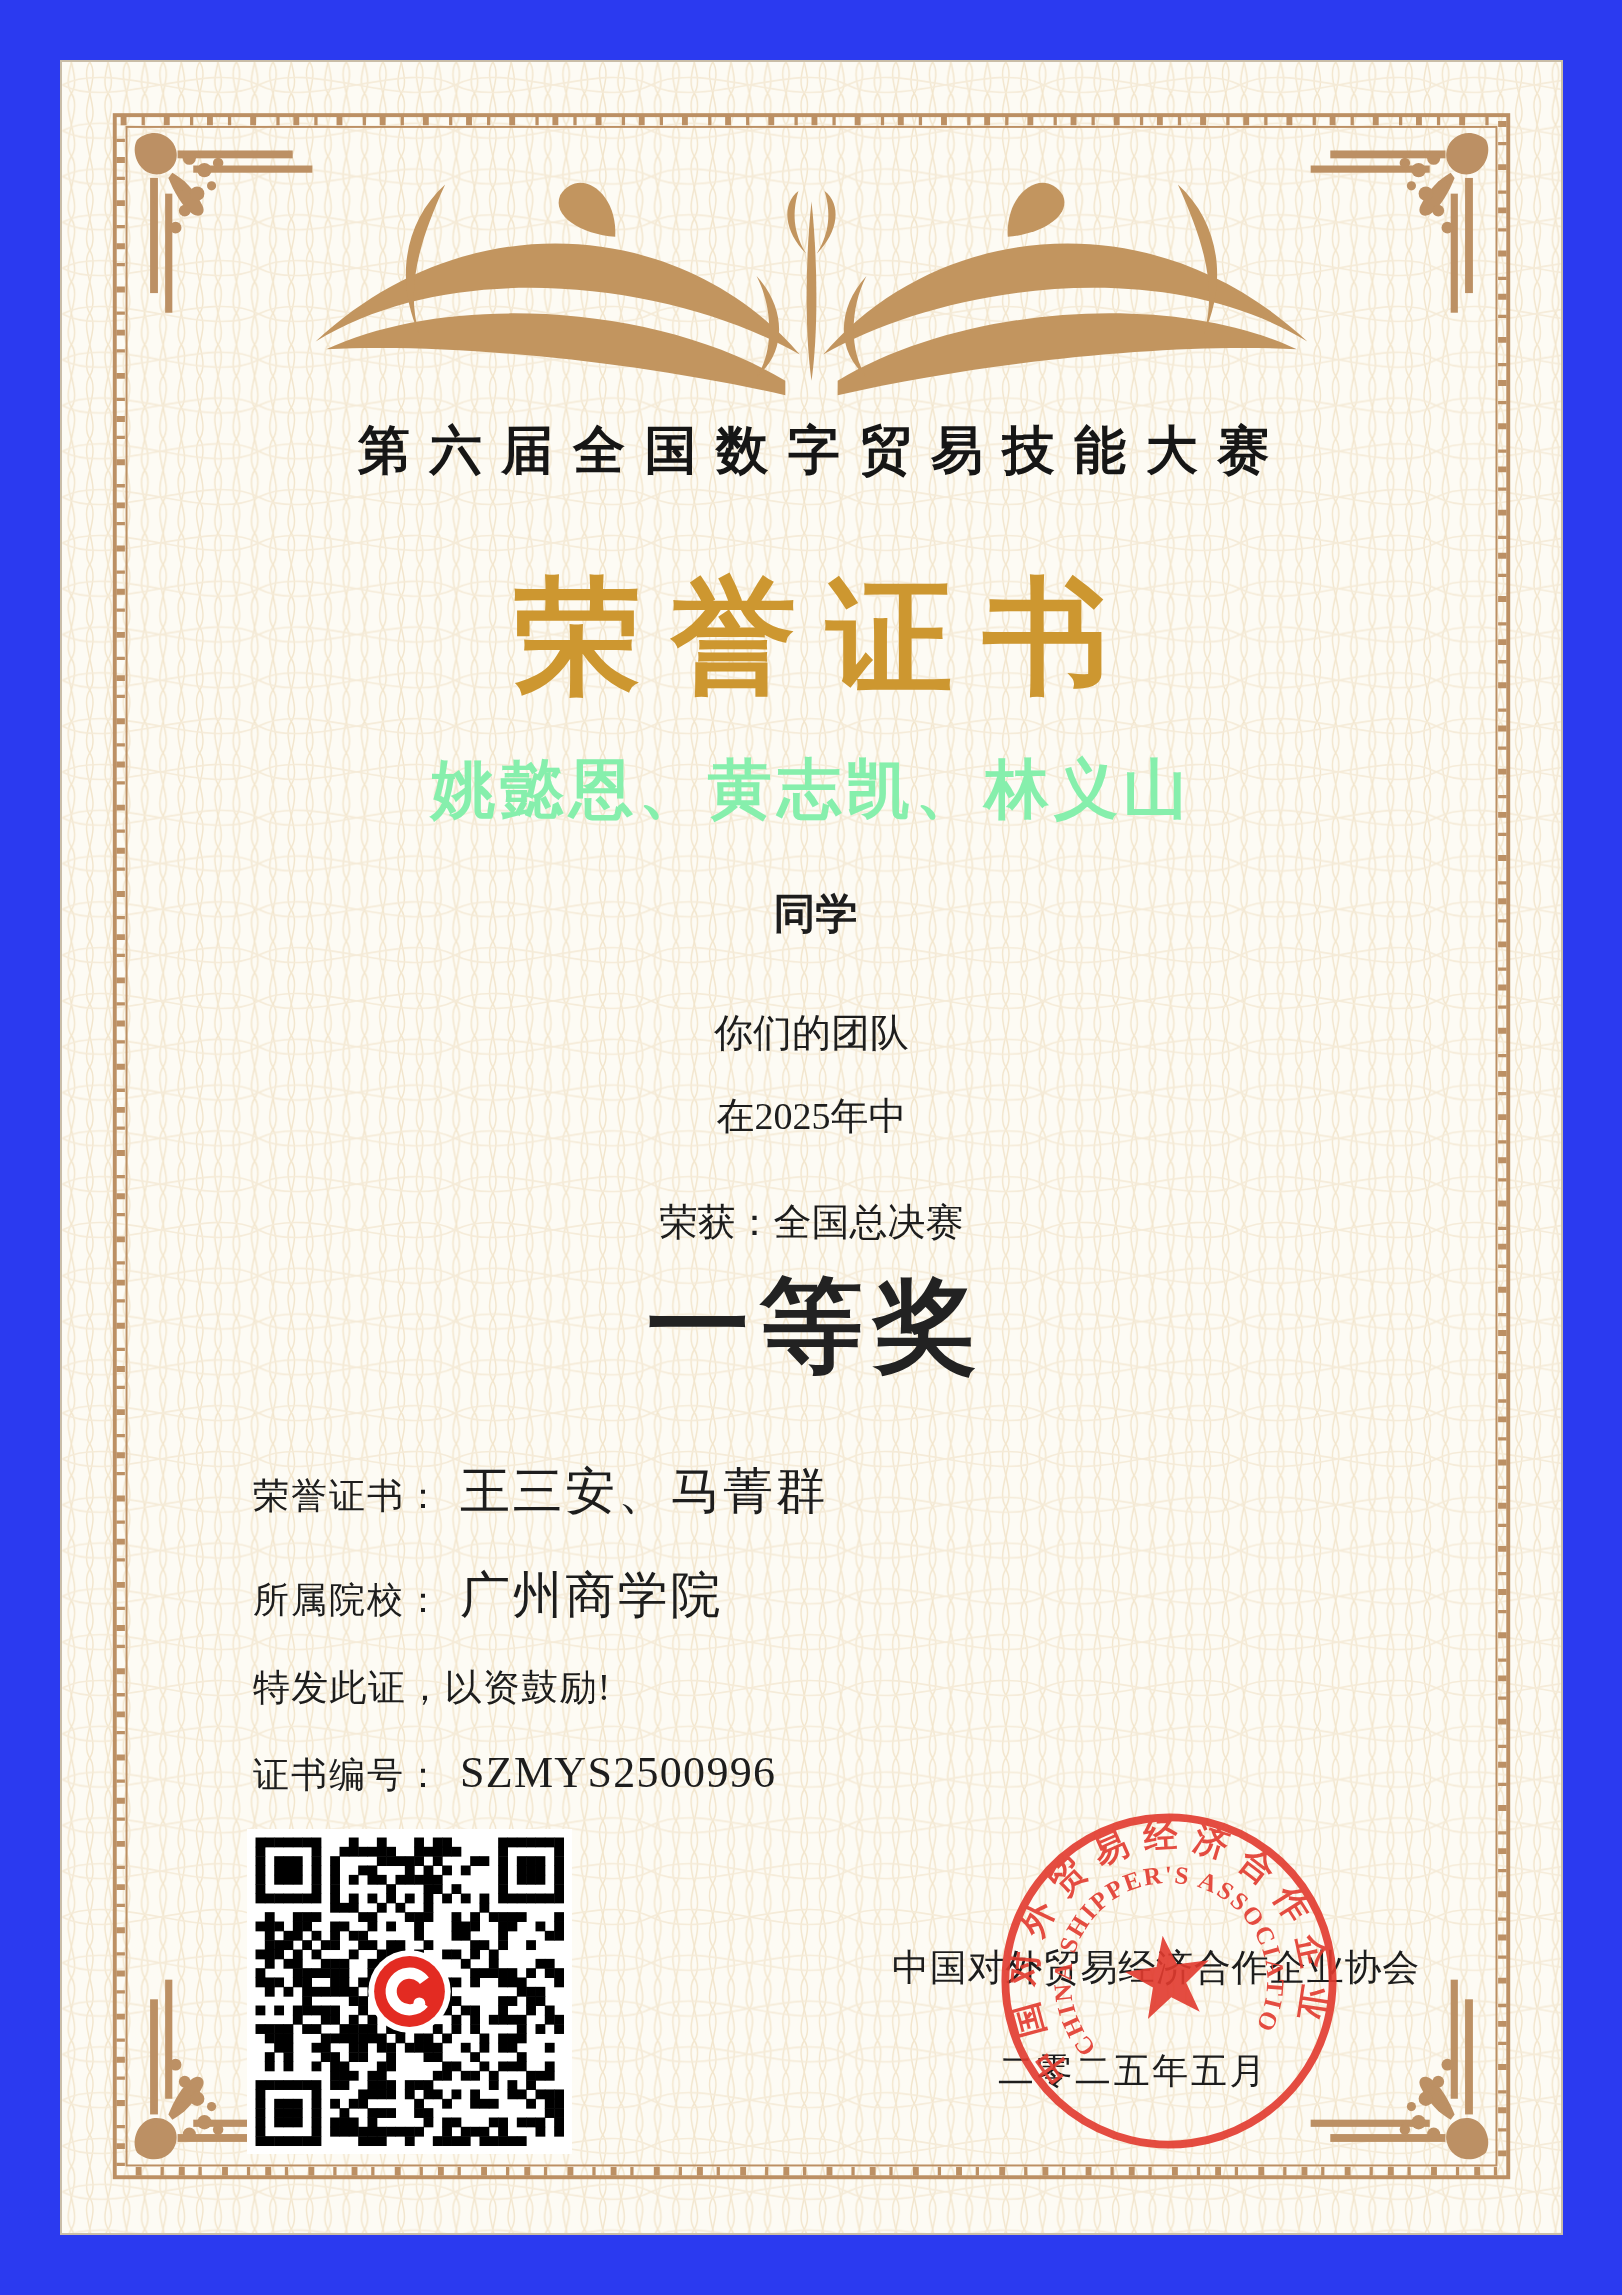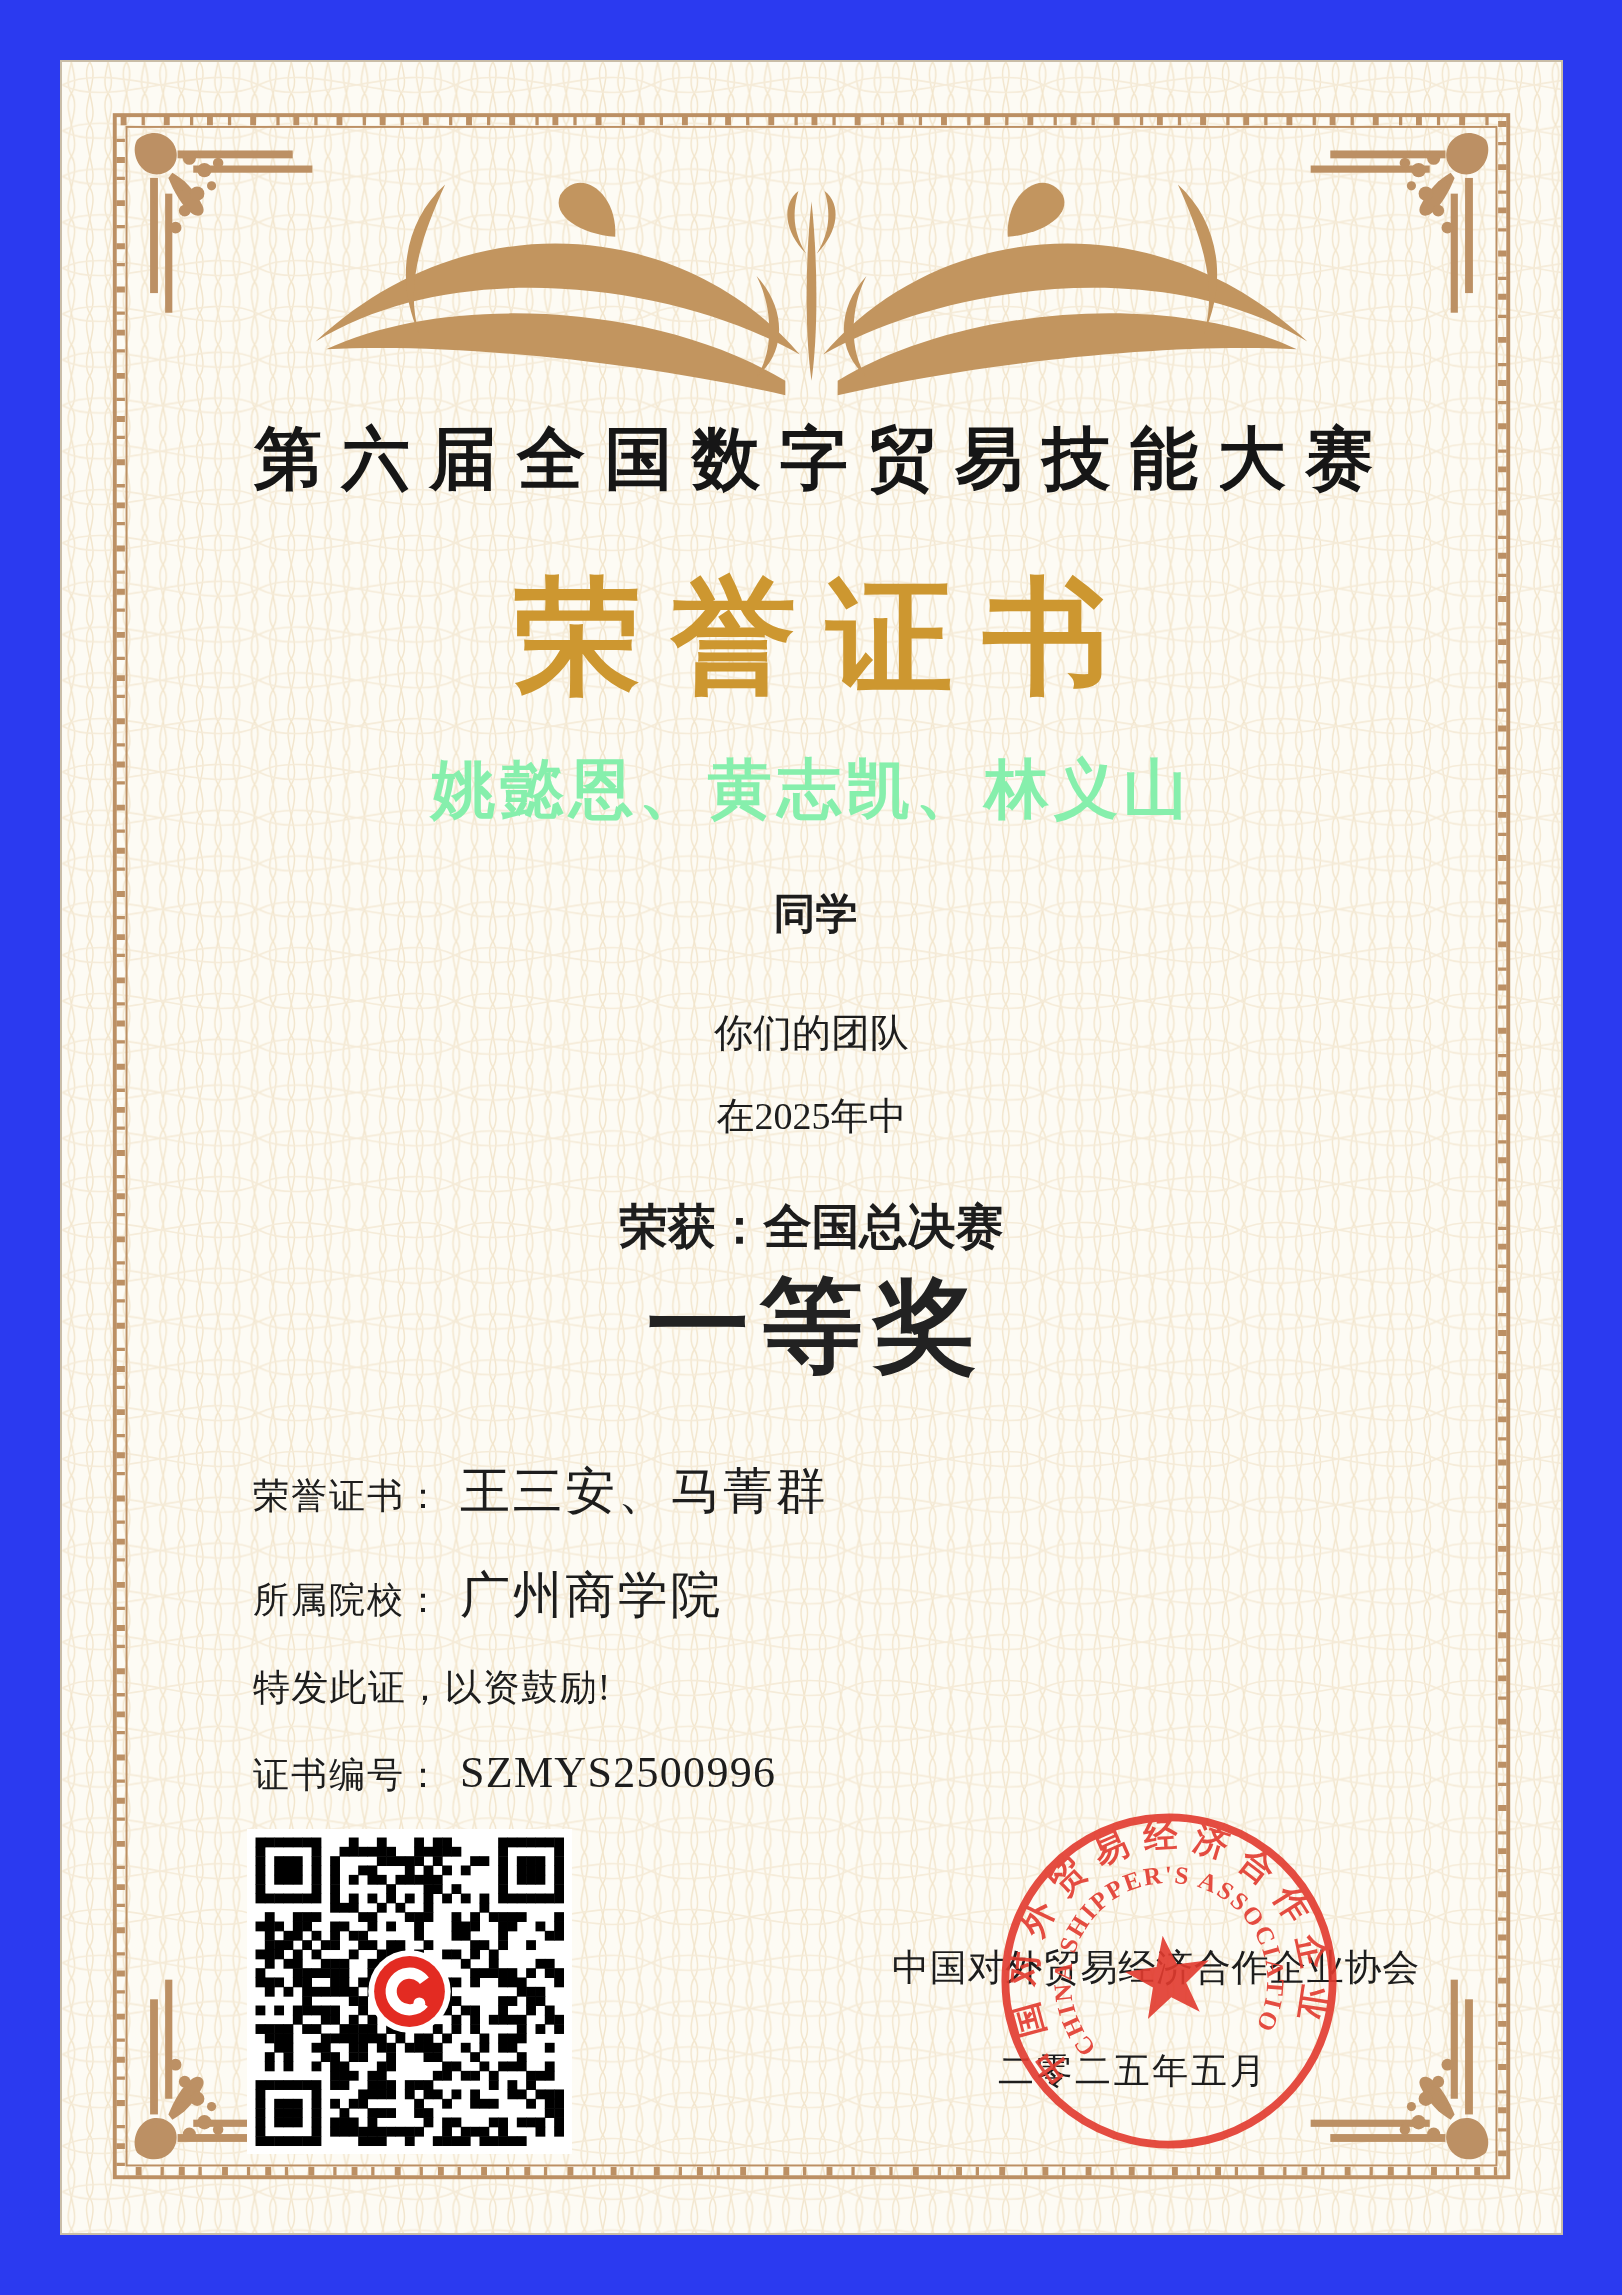--- a/index.html
+++ b/index.html
@@ -11,28 +11,28 @@
   }
   .paper{
     position:absolute;left:60px;top:60px;right:60px;bottom:60px;
     background:#fdfbf4;border:2px solid #c9bda8;
   }
   .pattern-svg{position:absolute;left:0;top:0;width:100%;height:100%;}
   .overlay-svg{position:absolute;left:0;top:0;width:1623px;height:2295px;pointer-events:none;}
   .abs{position:absolute;}
   .ctr{left:0;right:0;text-align:center;}
   .line{white-space:nowrap;line-height:1;}
-  .title{top:425px;font-size:68px;font-weight:700;letter-spacing:19.6px;padding-left:24px;color:#161616;}
+  .title{top:425px;font-size:52px;font-weight:700;letter-spacing:19.6px;padding-left:24px;color:#161616;}
   .cert-type{top:575px;font-size:126px;font-weight:700;letter-spacing:30px;padding-left:30px;color:#cd9730;}
   .names{top:758px;font-size:64px;font-weight:700;letter-spacing:5.2px;color:#86efac;font-family:Liberation Serif, serif;}
   .suffix{top:893px;font-size:42px;font-weight:700;margin-left:8px;}
   .team{top:1013px;font-size:39px;font-weight:500;}
   .event-row{top:1097px;left:0;right:0;display:flex;justify-content:center;align-items:center;font-size:38px;line-height:1;}
   .event-name{font-weight:800;margin:0 84px;font-size:39px;}
-  .award-intro{top:1203px;font-size:48px;font-weight:700;}
+  .award-intro{top:1203px;font-size:38px;font-weight:400;}
   .award{top:1275px;font-size:103px;font-weight:600;letter-spacing:10.5px;padding-left:10.5px;color:#222;}
   .detail{left:253px;display:flex;align-items:baseline;line-height:1;}
   .detail .lbl{font-size:36px;letter-spacing:2px;}
   .detail .val{font-size:50px;margin-left:17px;letter-spacing:2.6px;}
   .row-teacher{top:1466px;}
   .row-school{top:1570px;}
   .closing{top:1669px;left:253px;font-size:37px;line-height:1;letter-spacing:1.3px;}
   .row-certno{top:1751px;}
   .row-certno .val{font-size:44px;font-family:"Liberation Serif",serif;letter-spacing:1.3px;}
   .issuer{top:1949px;left:1156px;transform:translateX(-50%);font-size:37px;line-height:1;letter-spacing:0.7px;}

